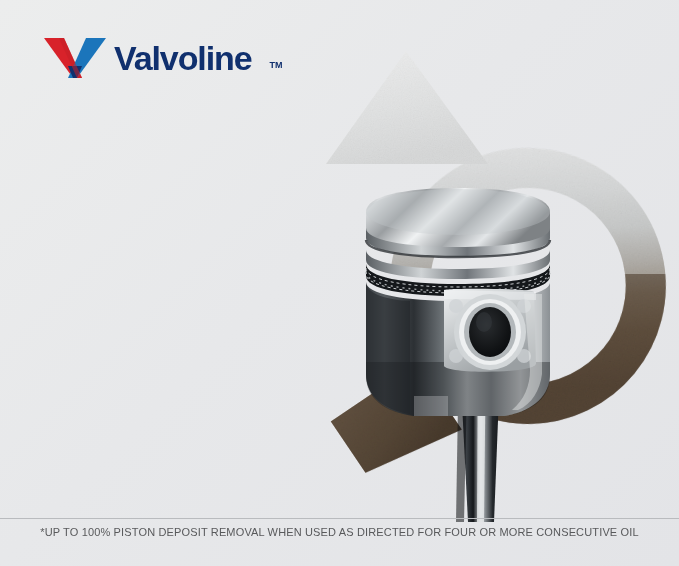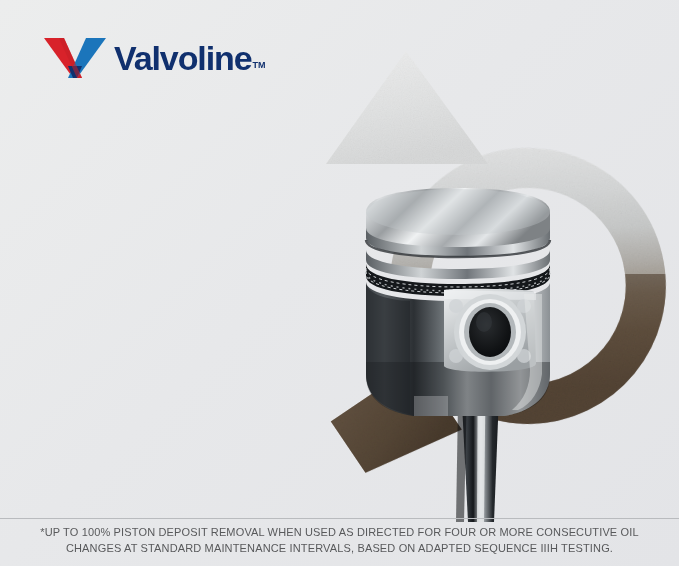--- a/index.html
+++ b/index.html
@@ -45,21 +45,21 @@
     letter-spacing: -1.1px;
     color: #10306e;
     line-height: 40px;
     margin-top: 2px;
   }
   .logo-tm {
     font-size: 9px;
     font-weight: bold;
     vertical-align: 2px;
     letter-spacing: 0;
-    margin-left: 1px;
+    margin-left: 18px;
   }
 
   
   .headline {
     position: absolute;
     left: 45px;
     top: 158px;
     width: 300px;
     z-index: 6;
   }
@@ -353,16 +353,15 @@
     </div>
     <div class="logo-word">
       <span>Valvoline</span><span class="logo-tm">TM</span>
     </div>
   </div>
 
 
   <div class="footer-rule"></div>
   <div class="footer">
     <div class="footer-line">*UP TO 100% PISTON DEPOSIT REMOVAL WHEN USED AS DIRECTED FOR FOUR OR MORE CONSECUTIVE OIL</div>
-    <div class="footer-line">CHANGES AT STANDARD MAINTENANCE INTERVALS, BASED ON ADAPTED SEQUENCE IIIH TESTING.</div>
   </div>
 
 </div>
 
 </body></html>

